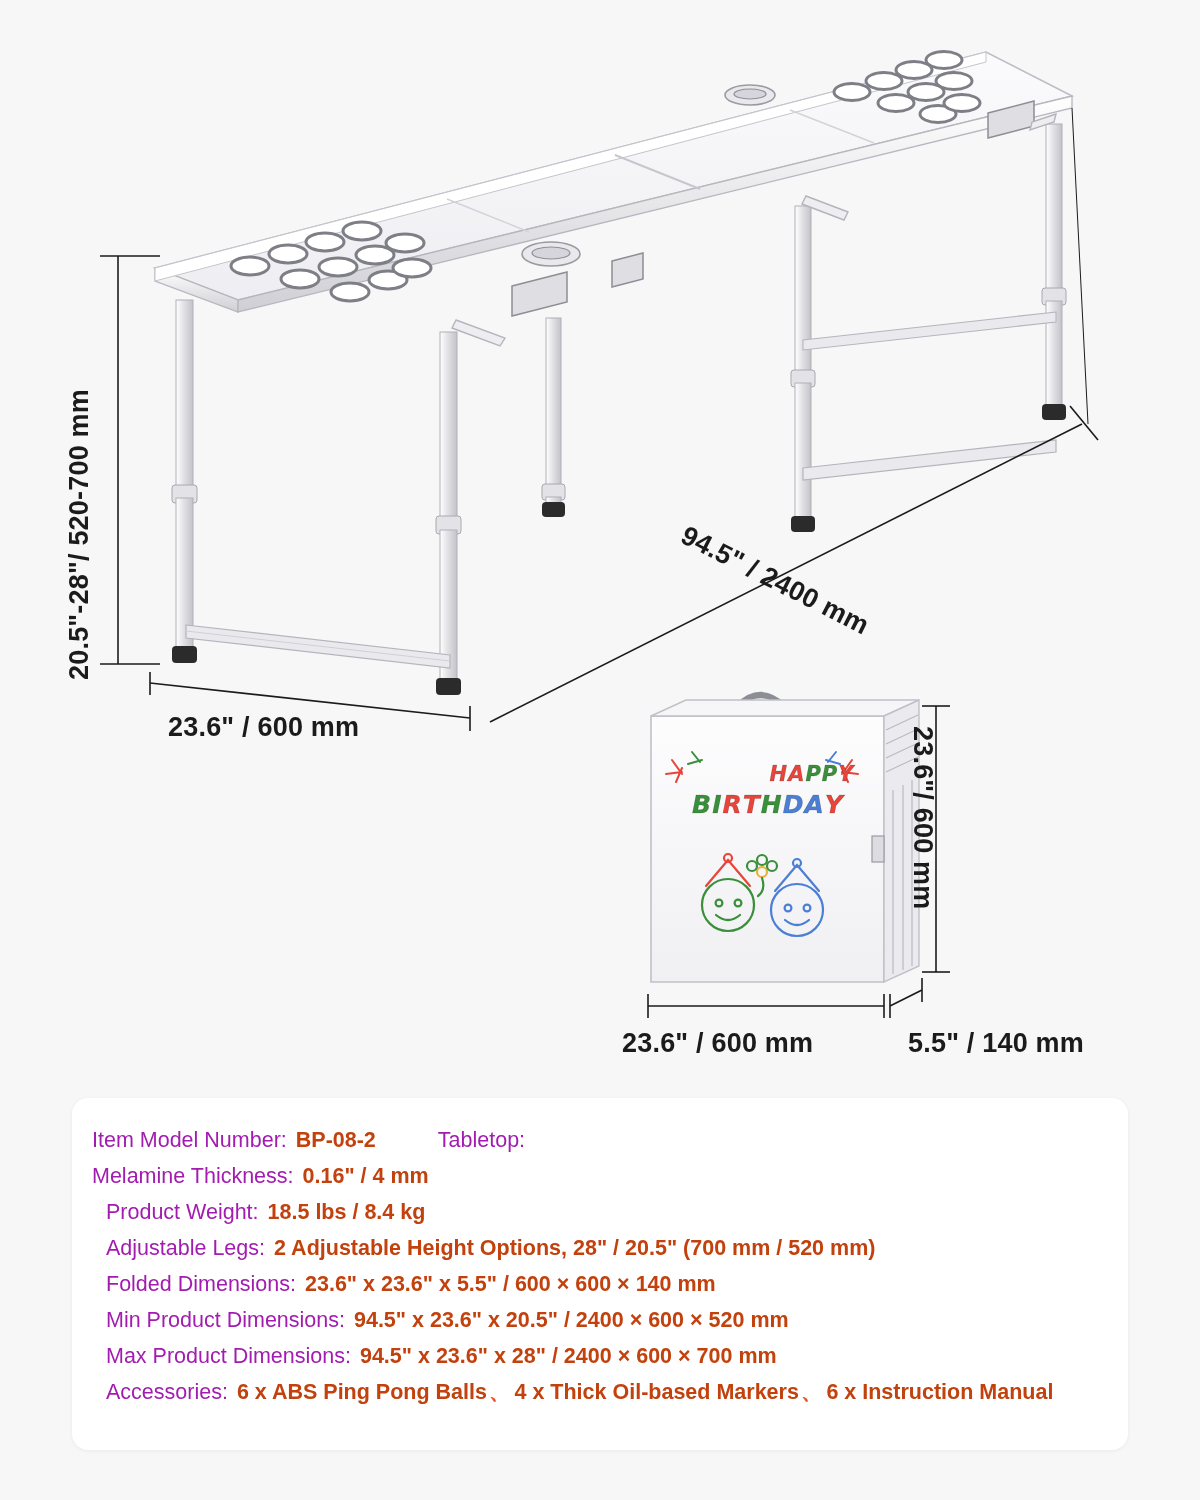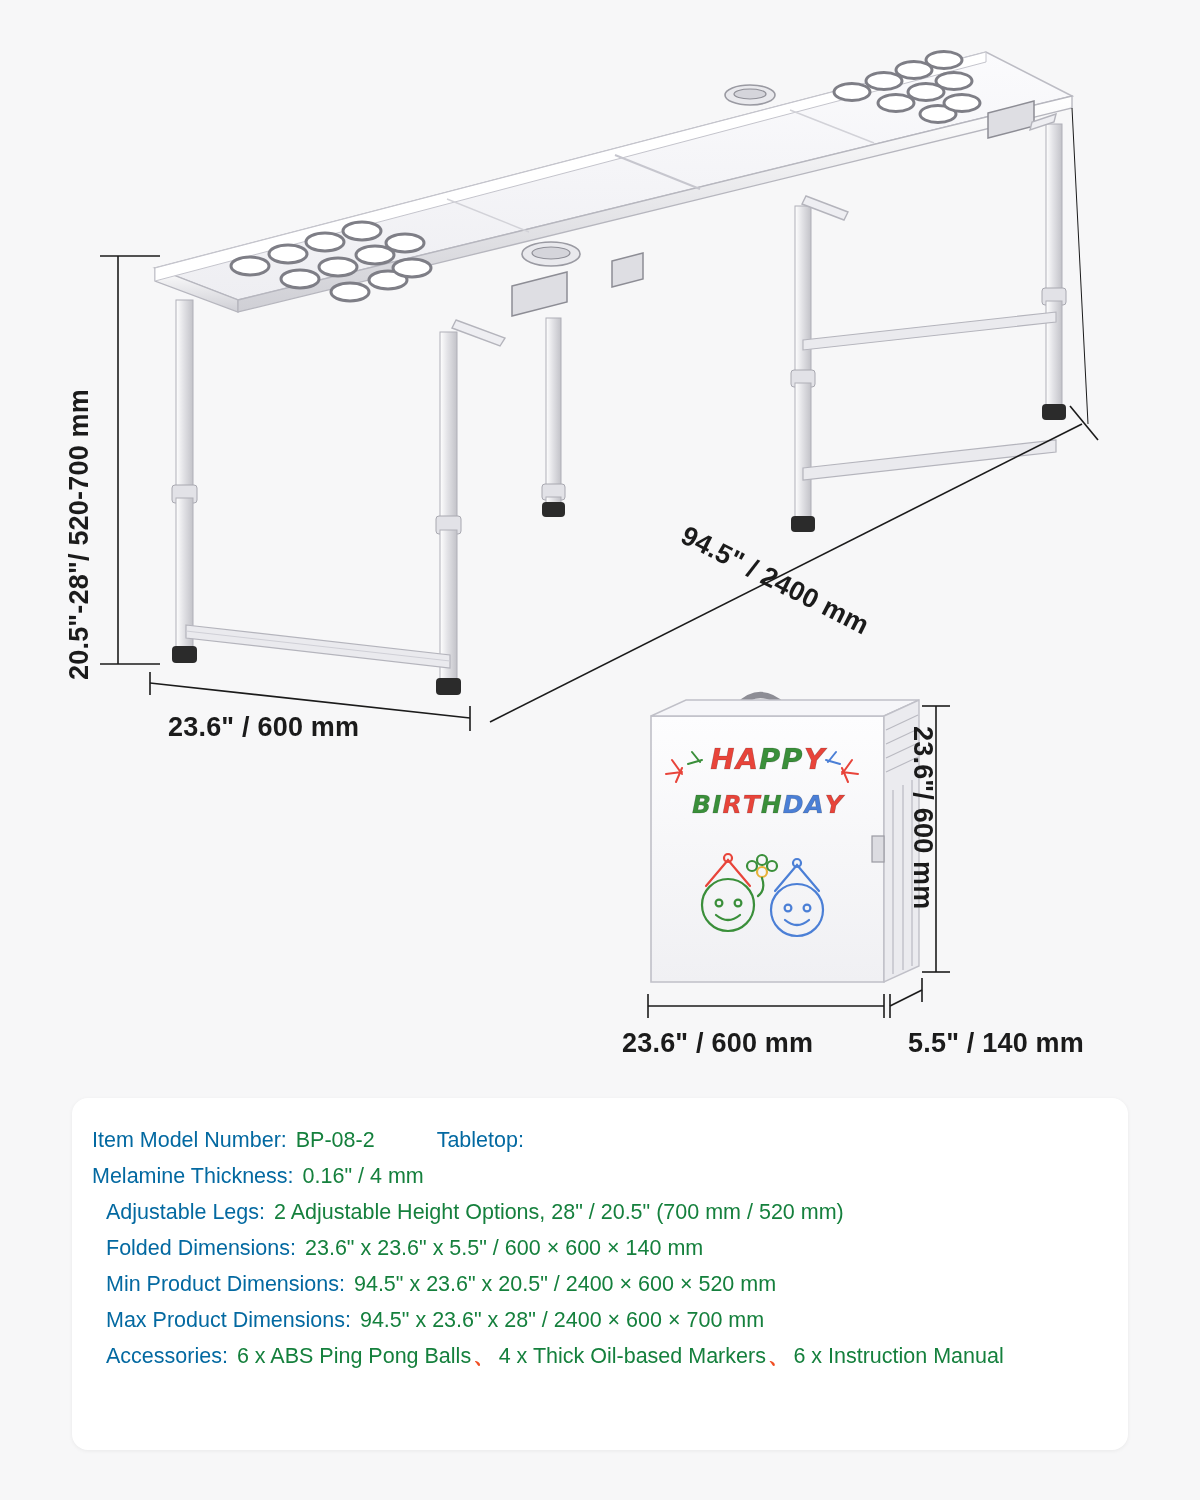--- a/index.html
+++ b/index.html
@@ -77,23 +77,24 @@
   .hb-line {
     position: absolute;
     width: 100%;
     text-align: center;
     font-family: "DejaVu Sans", sans-serif;
     font-weight: 700;
     font-style: italic;
   }
   .hb-line span { display: inline-block; }
   #hb-happy {
-    top: 36px;
-    font-size: 29px;
+    top: 56px;
+    font-size: 21px;
     letter-spacing: 1px;
+    margin-left: 44px;
   }
   #hb-birthday {
     top: 84px;
     font-size: 25px;
     letter-spacing: 1px;
     font-style: italic;
   }
 
   
   .spec-card {
@@ -119,28 +120,28 @@
   }
   .spec-pair {
     display: flex;
     align-items: baseline;
     white-space: nowrap;
   }
   .spec-pair.col2 {
     margin-left: 62px;
   }
   .spec-key {
-    color: #0369a1;
+    color: #a21caf;
     font-size: 21.5px;
     font-weight: 400;
   }
   .spec-val {
-    color: #15803d;
+    color: #c2410c;
     font-size: 21.5px;
-    font-weight: 400;
+    font-weight: 700;
     margin-left: 9px;
   }
   .spec-body {
     padding-left: 14px;
   }
   .sep {
     color: #f04e23;
     font-weight: 700;
   }
 </style>
@@ -378,20 +379,26 @@
         </span>
       </div>
       <div class="spec-row two-col">
         <span class="spec-pair">
           <span class="spec-key">Melamine Thickness:</span>
           <span class="spec-val">0.16" / 4 mm</span>
         </span>
       </div>
       <div class="spec-row spec-body">
         <span class="spec-pair">
+          <span class="spec-key">Product Weight:</span>
+          <span class="spec-val">18.5 lbs / 8.4 kg</span>
+        </span>
+      </div>
+      <div class="spec-row spec-body">
+        <span class="spec-pair">
           <span class="spec-key">Adjustable Legs:</span>
           <span class="spec-val">2 Adjustable Height Options, 28" / 20.5" (700 mm / 520 mm)</span>
         </span>
       </div>
       <div class="spec-row spec-body">
         <span class="spec-pair">
           <span class="spec-key">Folded Dimensions:</span>
           <span class="spec-val">23.6" x 23.6" x 5.5" / 600 × 600 × 140 mm</span>
         </span>
       </div>

